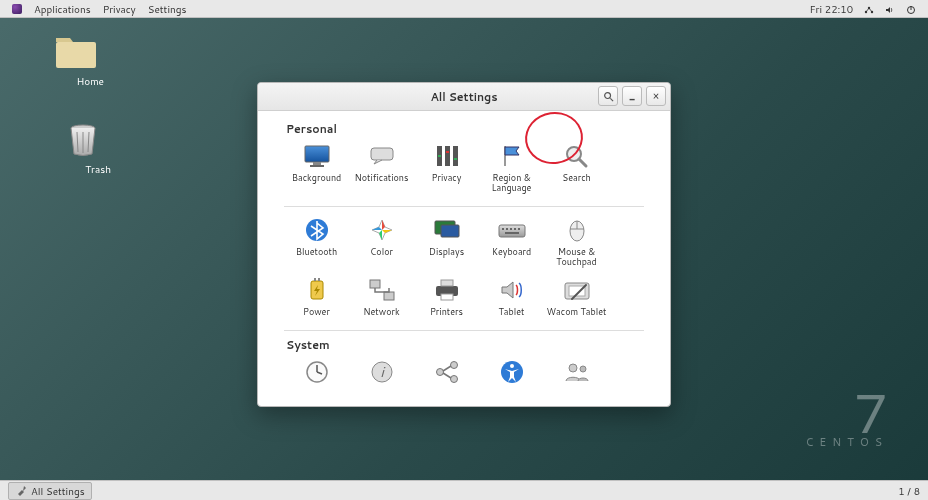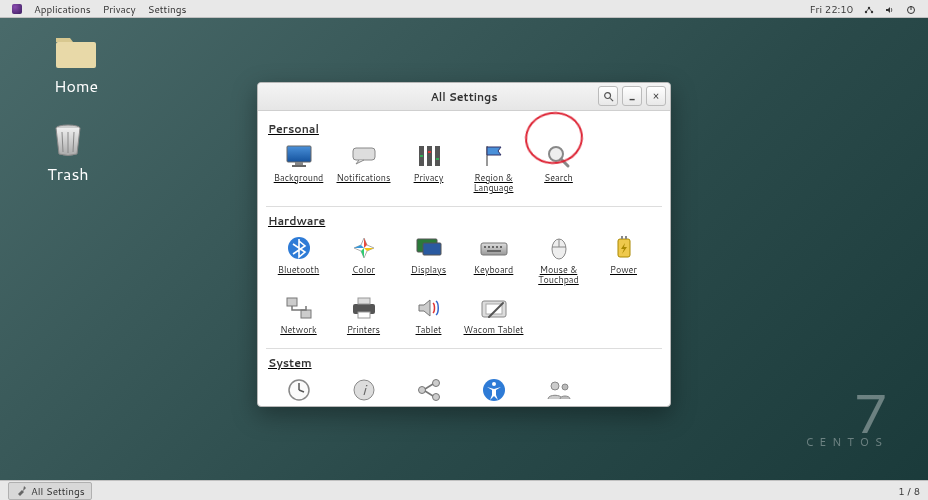--- a/index.html
+++ b/index.html
@@ -17,24 +17,24 @@
   }
   .panel-left { display: flex; align-items: center; gap: 12px; }
   .panel-left .distro-icon { width: 10px; height: 10px; border-radius: 2px;
     background: radial-gradient(circle at 30% 30%, #8a4baf, #3b1e5f); }
   .panel-left span { cursor: default; }
   .panel-right { display: flex; align-items: center; gap: 11px; }
   .tray-icon { width: 10px; height: 10px; display: inline-block; }
   .tray-icon svg { width: 100%; height: 100%; }
 
   
-  .desktop-icon { position: absolute; width: 56px; text-align: center; color: #fff; font-size: 16px; }
+  .desktop-icon { position: absolute; width: 56px; text-align: right; color: #fff; font-size: 10px; }
   .desktop-icon .icon-box { width: 44px; height: 38px; margin: 0 auto 4px; }
   #home-icon { top: 32px; left: 48px; }
-  #trash-icon { top: 120px; left: 40px; }
+  #trash-icon { top: 120px; left: 55px; }
 
   .folder-svg  { fill: #e8d9a8; }
   .folder-tab  { fill: #d8c890; }
 
   
   .centos-mark {
     position: absolute; right: 40px; bottom: 50px; color: rgba(255,255,255,.35);
     text-align: right; letter-spacing: 6px; font-size: 11px;
   }
   .centos-mark .seven { font-size: 54px; font-weight: 200; line-height: .8; letter-spacing: 0; }
@@ -63,21 +63,21 @@
     display: flex; align-items: center; position: relative;
   }
   .titlebar .title { flex: 1; text-align: center; font-size: 11px; font-weight: bold; color: #333; }
   .title-controls { position: absolute; right: 4px; top: 3px; display: flex; gap: 4px; align-items: center; }
   .title-btn { width: 20px; height: 20px; border: 1px solid #bbb; border-radius: 3px;
     background: linear-gradient(#fff,#e8e8e8); display: flex; align-items: center; justify-content: center;
     font-size: 11px; color: #444; }
   .title-btn.search svg { width: 11px; height: 11px; }
   .title-btn.min { font-weight: bold; }
 
-  .window-body { flex: 1; overflow: auto; padding: 6px 8px 10px; text-decoration: underline; }
+  .window-body { flex: 1; overflow: auto; padding: 6px 26px 10px; }
   .section-head { font-size: 11px; font-weight: bold; color: #333; margin: 4px 0 2px 2px; }
   .hr { height: 1px; background: #ddd; margin: 6px 0; }
   .grid { display: flex; flex-wrap: wrap; }
   .cell {
     width: 65px; text-align: center; font-size: 9px; color: #333;
     padding: 4px 0 6px; line-height: 1.15;
   }
   .cell .ic { width: 30px; height: 26px; margin: 0 auto 4px; display: flex; align-items: center; justify-content: center; }
   .cell .ic svg { width: 100%; height: 100%; }
 
@@ -237,21 +237,20 @@
               <circle cx="12" cy="11" r="7" fill="#eee" stroke="#888" stroke-width="2"></circle>
               <line x1="17" y1="16" x2="24" y2="23" stroke="#888" stroke-width="3" stroke-linecap="round"></line>
             </svg>
           </div>
         <div>Search</div>
       </div>
     </div>
 
     <div class="hr"></div>
 
-    <div class="section-head">Hardware</div>
     <div class="grid">
       <div class="cell">
         <div class="ic">
             <svg viewBox="0 0 30 26">
               <circle cx="15" cy="13" r="11" fill="#2e7bd6"></circle>
               <path d="M15 4v18l6-5-12-8m0 10l12-8-6-5" fill="none" stroke="#fff" stroke-width="1.6"></path>
             </svg>
           </div>
         <div>Bluetooth</div>
       </div>

